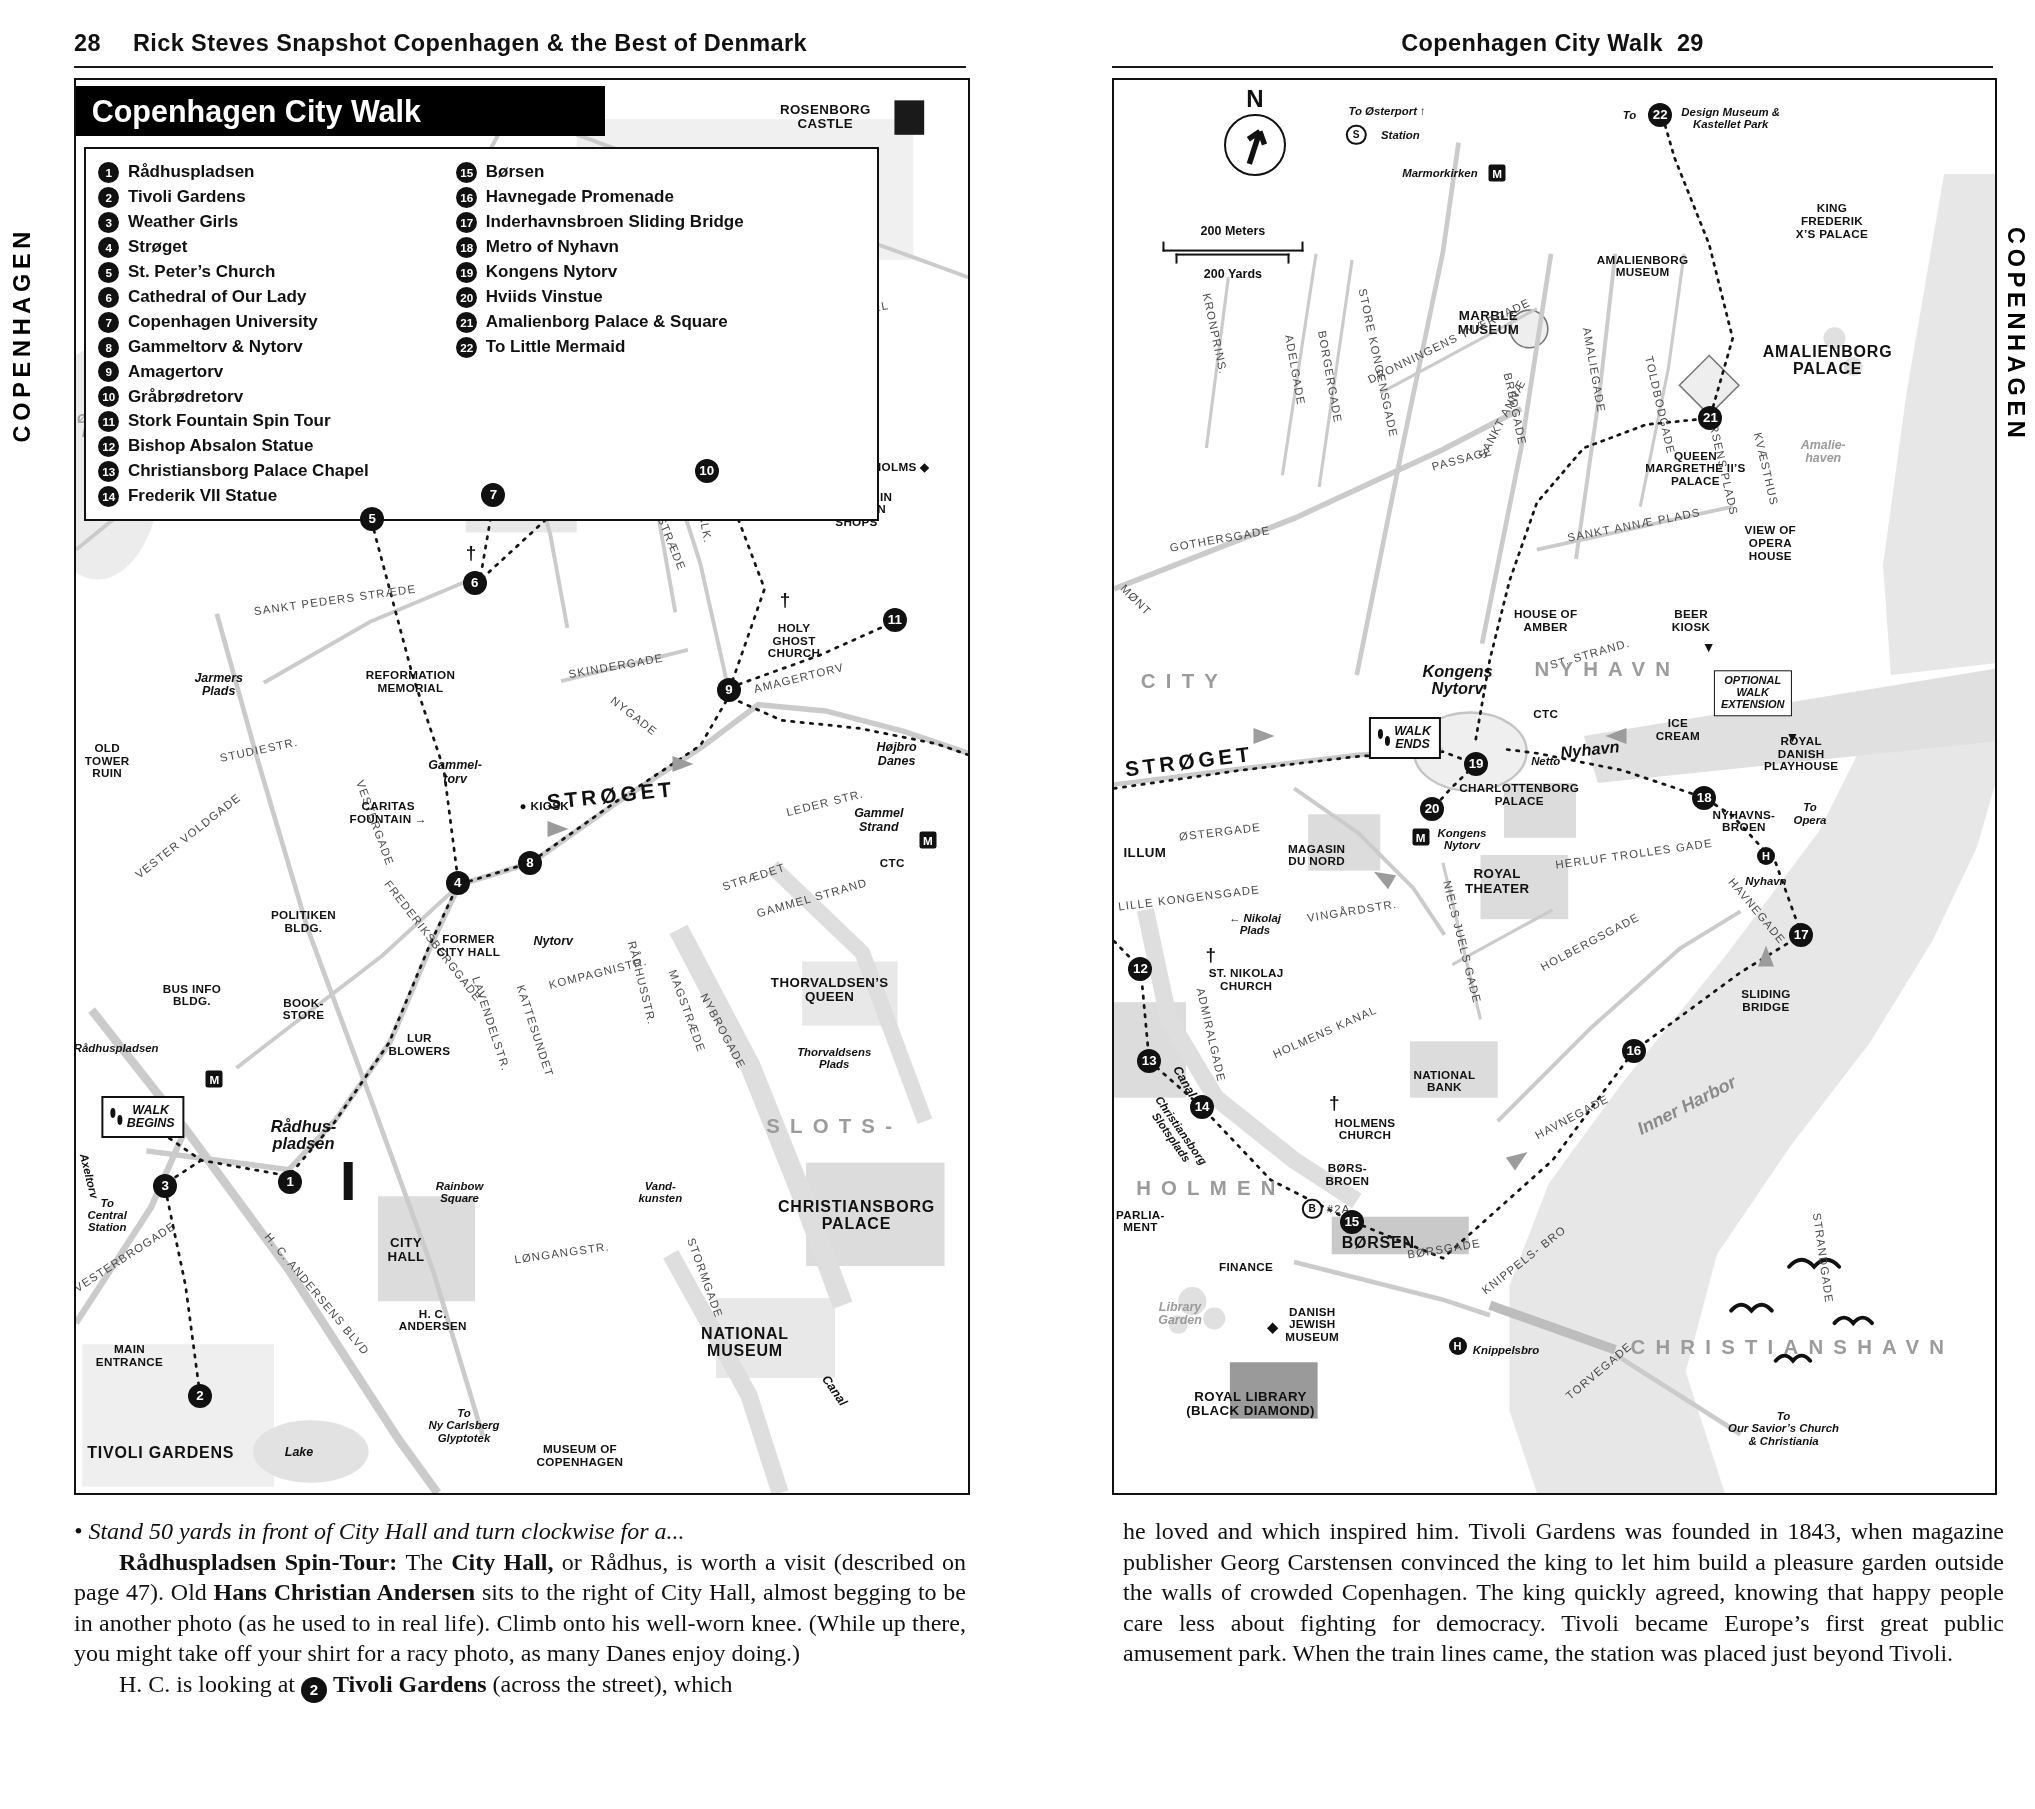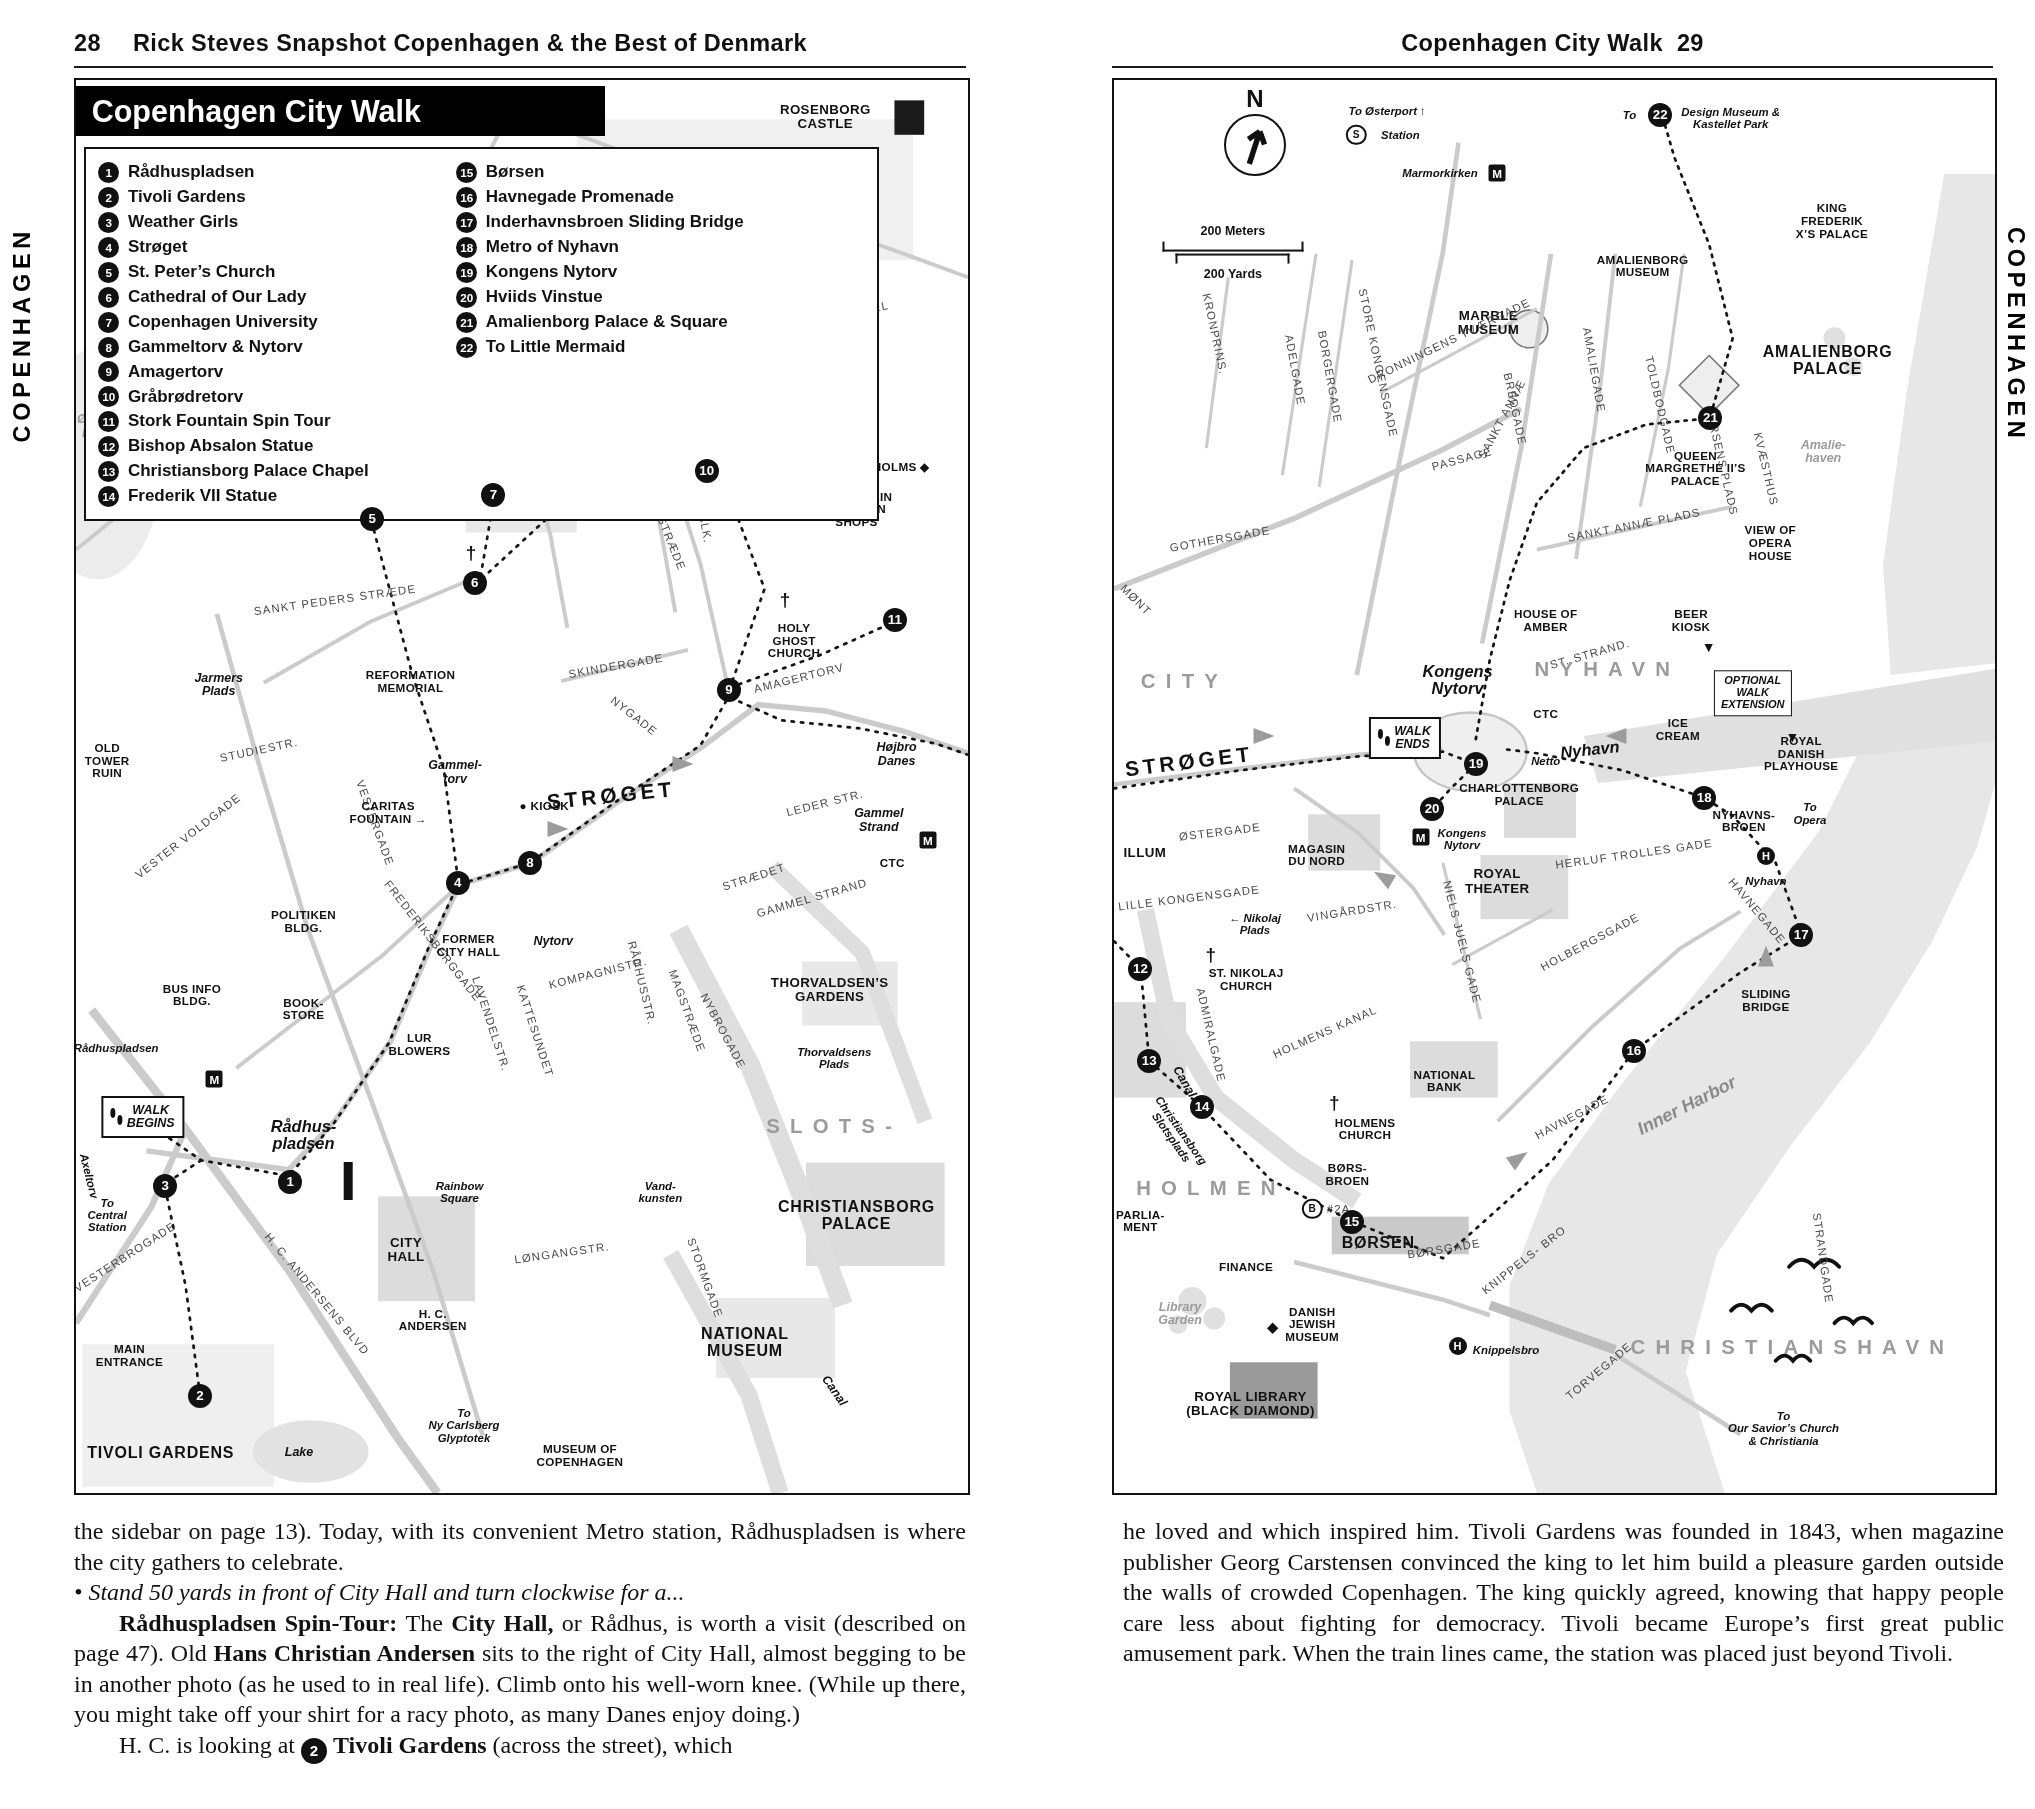--- a/index.html
+++ b/index.html
@@ -335,21 +335,21 @@
 STORE</div>
       <div class="ml sm" style="left: 38.5%; top: 68.3%; transform: translate(-50%, -50%) rotate(0deg);">LUR
 BLOWERS</div>
       <div class="ml st" style="left: 46.5%; top: 66.8%; transform: translate(-50%, -50%) rotate(72deg);">LAVENDELSTR.</div>
       <div class="ml st" style="left: 51.5%; top: 67.3%; transform: translate(-50%, -50%) rotate(72deg);">KATTESUNDET</div>
       <div class="ml st" style="left: 58.5%; top: 63.2%; transform: translate(-50%, -50%) rotate(-14deg);">KOMPAGNISTR.</div>
       <div class="ml st" style="left: 63.5%; top: 63.9%; transform: translate(-50%, -50%) rotate(76deg);">RÅDHUSSTR.</div>
       <div class="ml st" style="left: 68.5%; top: 65.9%; transform: translate(-50%, -50%) rotate(70deg);">MAGSTRÆDE</div>
       <div class="ml st" style="left: 72.5%; top: 67.3%; transform: translate(-50%, -50%) rotate(62deg);">NYBROGADE</div>
       <div class="ml lm" style="left: 84.5%; top: 64.4%; transform: translate(-50%, -50%) rotate(0deg);">THORVALDSEN’S
-GARDENS</div>
+QUEEN</div>
       <div class="ml itsm" style="left: 85%; top: 69.2%; transform: translate(-50%, -50%) rotate(0deg);">Thorvaldsens
 Plads</div>
       <div class="ml big" style="left: 85%; top: 74%; transform: translate(-50%, -50%) rotate(0deg);">SLOTS-</div>
       <div class="ml itsm" style="left: 4.5%; top: 68.5%; transform: translate(-50%, -50%) rotate(0deg);">Rådhuspladsen</div>
       <div class="ml micon" style="left: 15.5%; top: 70.7%; transform: translate(-50%, -50%) rotate(0deg);">M</div>
       <div class="ml boxw" style="left: 7.5%; top: 73.4%; transform: translate(-50%, -50%) rotate(0deg);">WALK
 BEGINS</div>
       <div class="ml itb" style="left: 25.5%; top: 74.7%; transform: translate(-50%, -50%) rotate(0deg);">Rådhus-
 pladsen</div>
       <div class="ml tower" style="left: 30.5%; top: 77.9%; transform: translate(-50%, -50%) rotate(0deg);"></div>
@@ -610,21 +610,20 @@
       <div class="mnum" style="left: 59%; top: 68.7%;">16</div>
       <div class="mnum" style="left: 78%; top: 60.5%;">17</div>
       <div class="mnum" style="left: 67%; top: 50.8%;">18</div>
       <div class="mnum" style="left: 41.1%; top: 48.4%;">19</div>
       <div class="mnum" style="left: 36.1%; top: 51.6%;">20</div>
       <div class="mnum" style="left: 67.7%; top: 23.9%;">21</div>
       <div class="mnum" style="left: 62%; top: 2.5%;">22</div>
     </section>
 
   <section class="bodycol bodycol-left" id="body-left">
-      <p><span>the sidebar on page 13). Today, with its convenient Metro station, Rådhuspladsen is where the city gathers to celebrate.</span></p>
       <p class="dir"><span>• Stand 50 yards in front of City Hall and turn clockwise for a...</span></p>
       <p class="ind"><span style="font-weight: bold;">Rådhuspladsen Spin-Tour: </span><span>The </span><span style="font-weight: bold;">City Hall,</span><span> or Rådhus, is worth a visit (described on page 47). Old </span><span style="font-weight: bold;">Hans Christian Andersen</span><span> sits to the right of City Hall, almost begging to be in another photo (as he used to in real life). Climb onto his well-worn knee. (While up there, you might take off your shirt for a racy photo, as many Danes enjoy doing.)</span></p>
       <p class="ind"><span>H. C. is looking at </span><span class="bnum">2</span><span> </span><span style="font-weight: bold;">Tivoli Gardens</span><span> (across the street), which</span></p>
     </section>
   <section class="bodycol bodycol-right" id="body-right">
       <p><span>he loved and which inspired him. Tivoli Gardens was founded in 1843, when magazine publisher Georg Carstensen convinced the king to let him build a pleasure garden outside the walls of crowded Copenhagen. The king quickly agreed, knowing that happy people care less about fighting for democracy. Tivoli became Europe’s first great public amusement park. When the train lines came, the station was placed just beyond Tivoli.</span></p>
     </section>
 
 </div>
 

